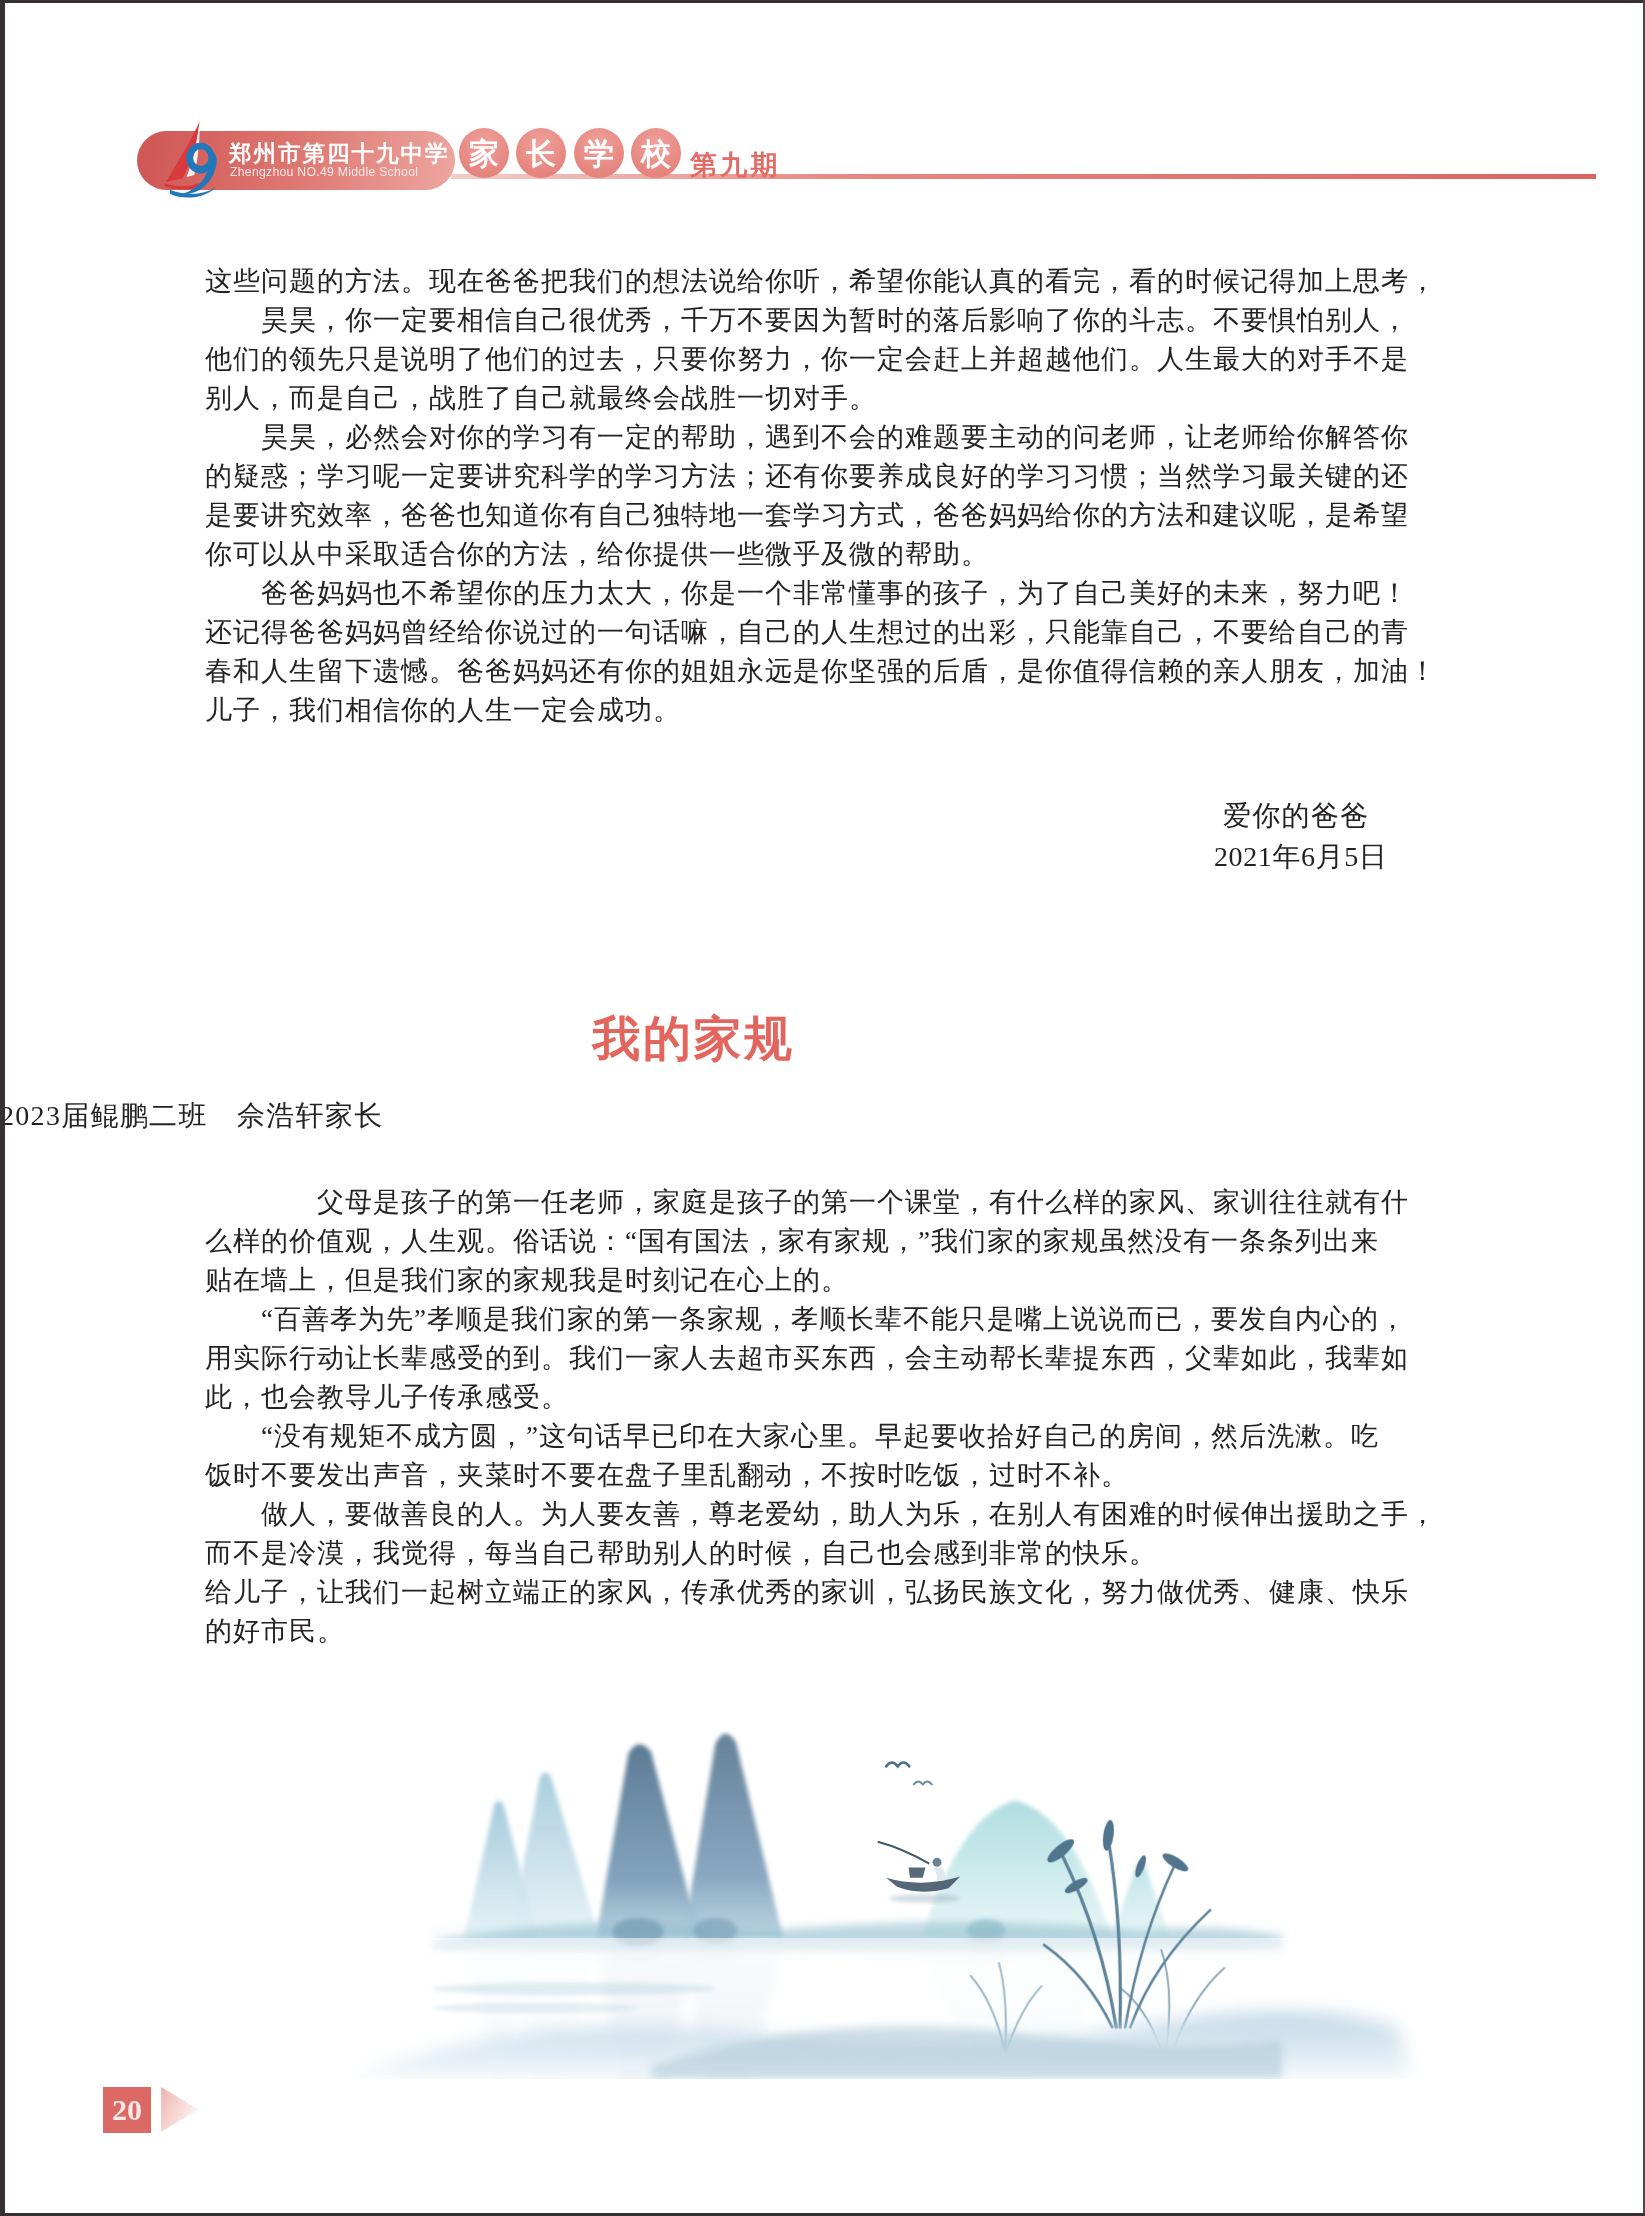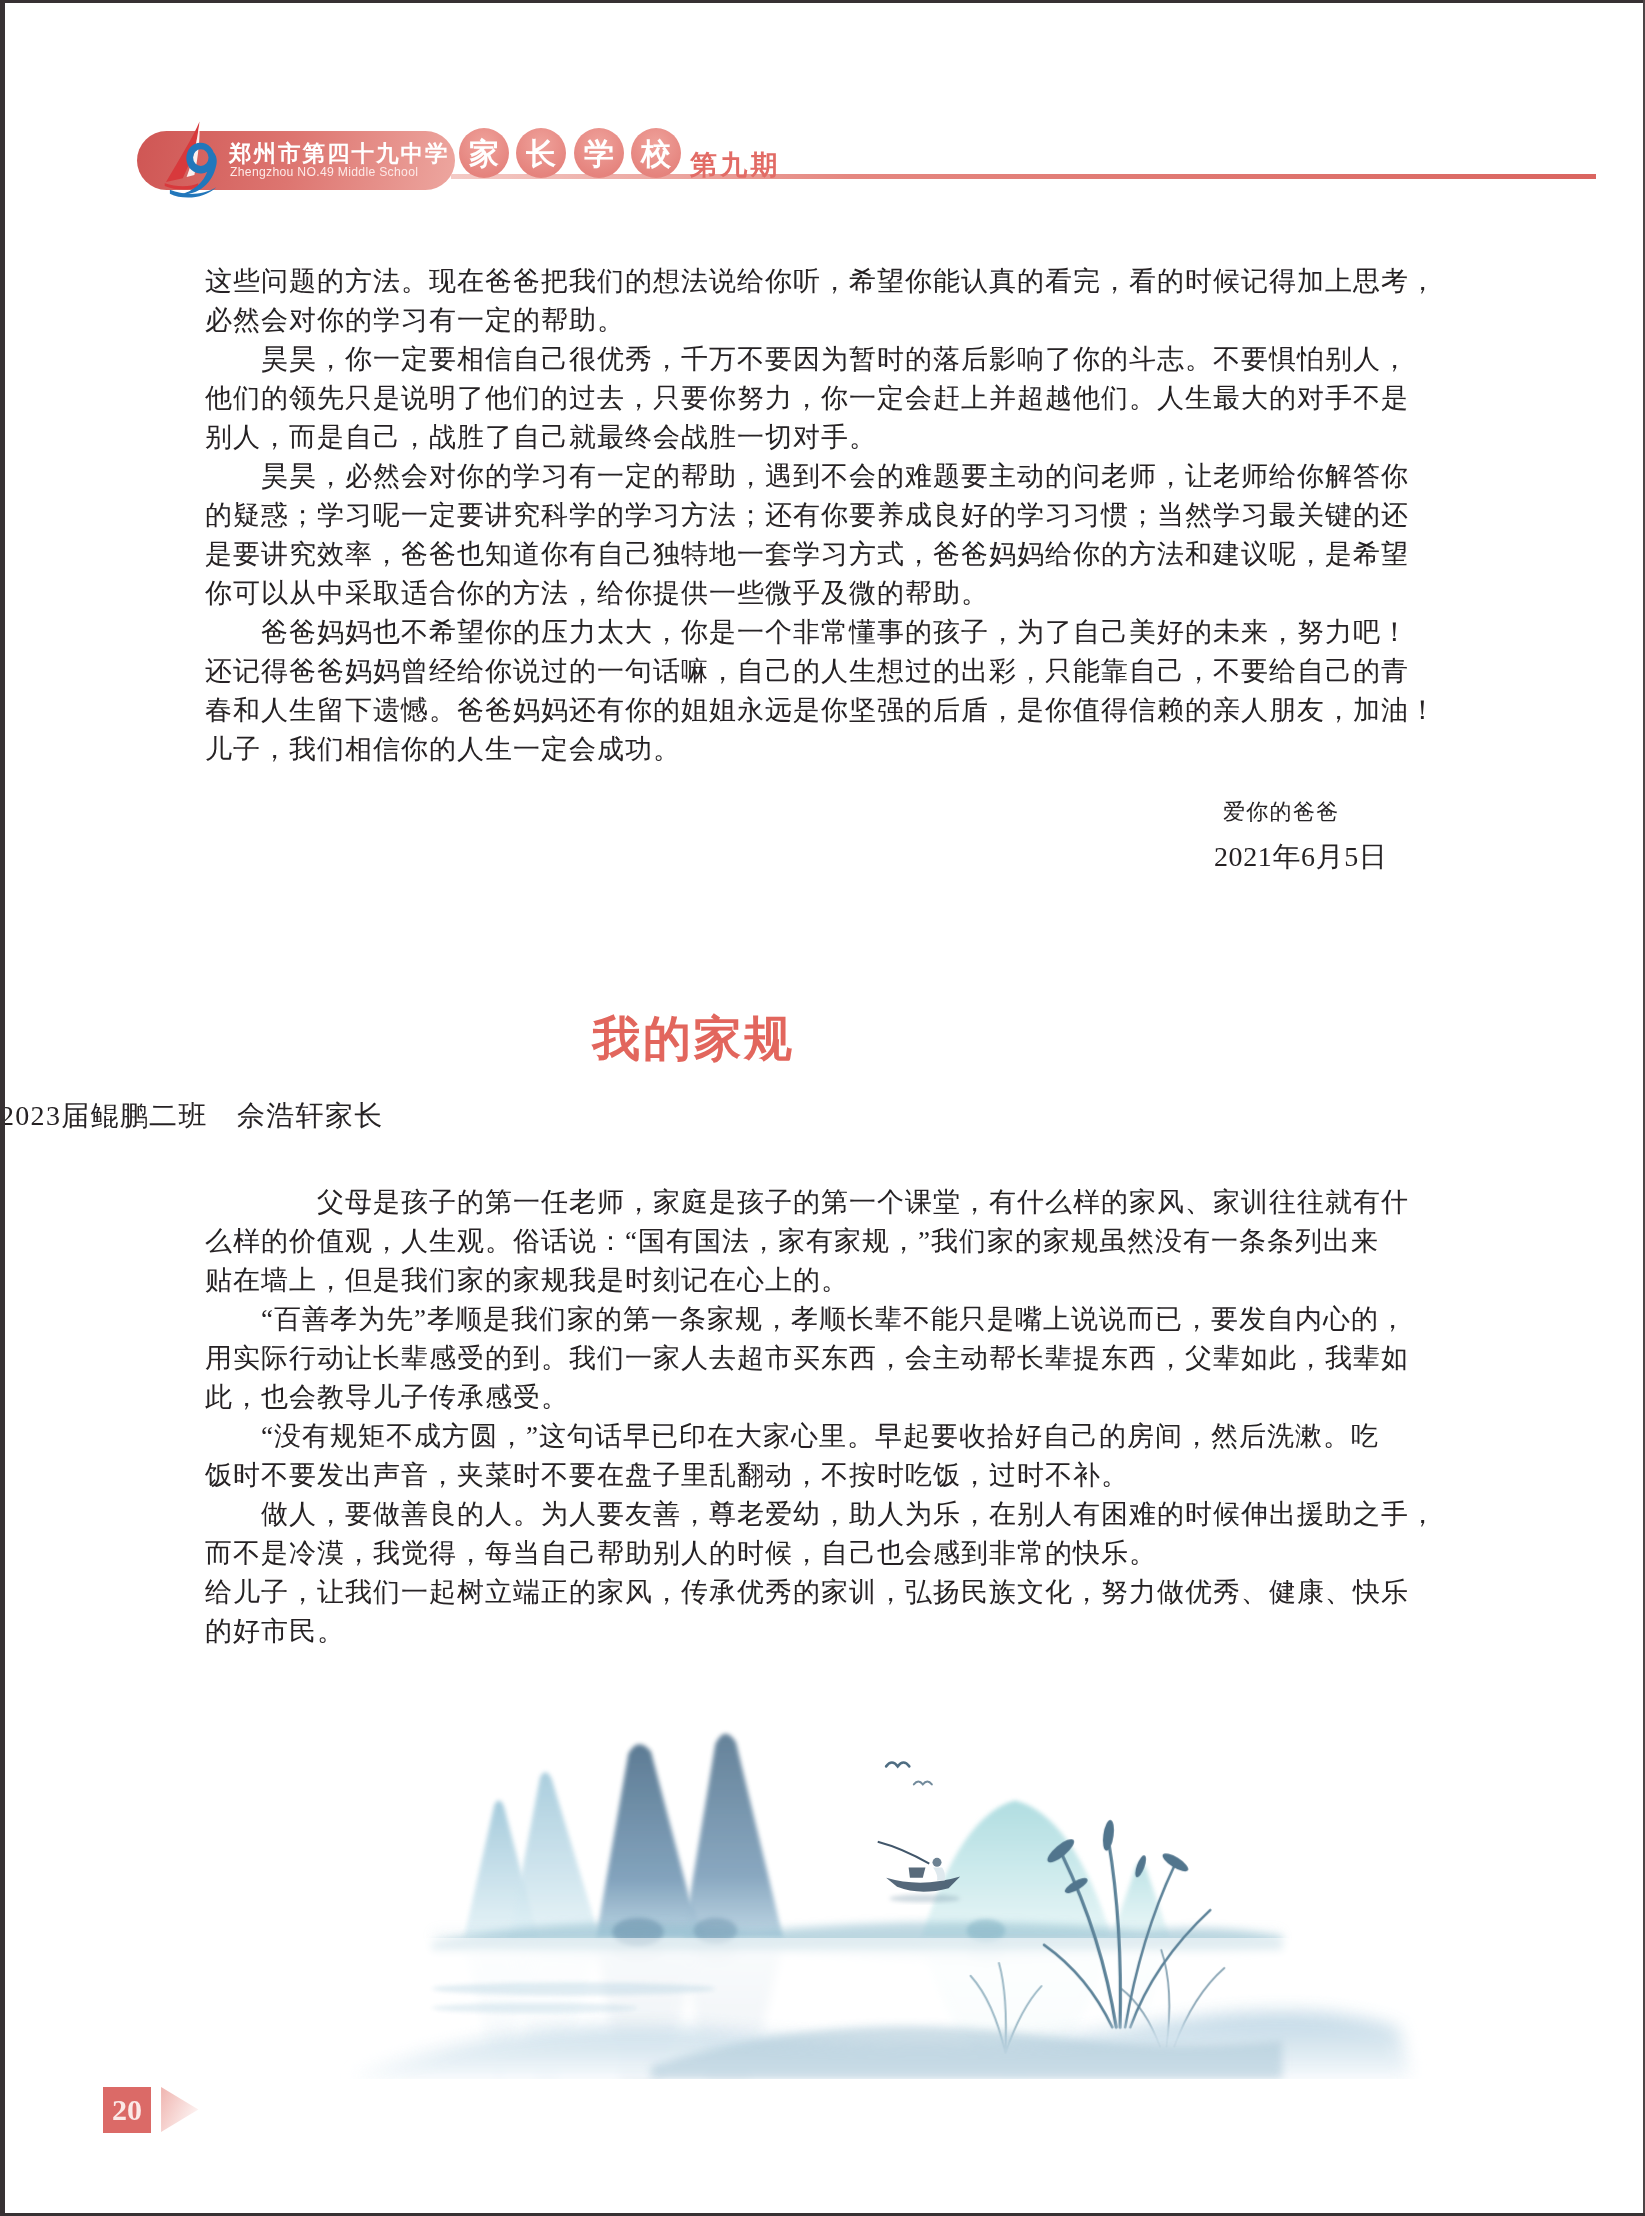--- a/index.html
+++ b/index.html
@@ -50,21 +50,21 @@
   }
 
   
   .textline{
     height:39px;line-height:39px;font-size:27px;letter-spacing:1px;
     color:#262224;white-space:nowrap;
   }
   .letter-block{left:205px;top:262px;width:1237px;}
   .article-block{left:205px;top:1183px;width:1237px;}
 
-  .signature{left:1223px;top:797px;font-size:22px;color:#262224;letter-spacing:1.3px;white-space:nowrap;}
+  .signature{left:1223px;top:797px;font-size:28px;color:#262224;letter-spacing:1.3px;white-space:nowrap;}
   .sig-date{left:1214px;top:838px;font-size:28px;color:#262224;letter-spacing:0.6px;white-space:nowrap;}
 
   .article-title{
     left:0;top:1007px;width:1387px;text-align:center;
     font-size:48px;font-weight:700;color:#e2665d;letter-spacing:2.6px;
   }
   .article-byline{
     left:0;top:1097px;width:1645px;text-align:left;
     font-size:28px;color:#262224;letter-spacing:1.3px;
   }
@@ -107,21 +107,20 @@
 
 <div class="abs banner-circle bc0">家</div>
 <div class="abs banner-circle bc1">长</div>
 <div class="abs banner-circle bc2">学</div>
 <div class="abs banner-circle bc3">校</div>
 
 <div class="abs issue-label">第九期</div>
 
 <div class="abs letter-block">
   <div class="textline">这些问题的方法。现在爸爸把我们的想法说给你听，希望你能认真的看完，看的时候记得加上思考，</div>
-  <div class="textline">必然会对你的学习有一定的帮助。</div>
   <div class="textline">　　昊昊，你一定要相信自己很优秀，千万不要因为暂时的落后影响了你的斗志。不要惧怕别人，</div>
   <div class="textline">他们的领先只是说明了他们的过去，只要你努力，你一定会赶上并超越他们。人生最大的对手不是</div>
   <div class="textline">别人，而是自己，战胜了自己就最终会战胜一切对手。</div>
   <div class="textline">　　昊昊，必然会对你的学习有一定的帮助，遇到不会的难题要主动的问老师，让老师给你解答你</div>
   <div class="textline">的疑惑；学习呢一定要讲究科学的学习方法；还有你要养成良好的学习习惯；当然学习最关键的还</div>
   <div class="textline">是要讲究效率，爸爸也知道你有自己独特地一套学习方式，爸爸妈妈给你的方法和建议呢，是希望</div>
   <div class="textline">你可以从中采取适合你的方法，给你提供一些微乎及微的帮助。</div>
   <div class="textline">　　爸爸妈妈也不希望你的压力太大，你是一个非常懂事的孩子，为了自己美好的未来，努力吧！</div>
   <div class="textline">还记得爸爸妈妈曾经给你说过的一句话嘛，自己的人生想过的出彩，只能靠自己，不要给自己的青</div>
   <div class="textline">春和人生留下遗憾。爸爸妈妈还有你的姐姐永远是你坚强的后盾，是你值得信赖的亲人朋友，加油！</div>

